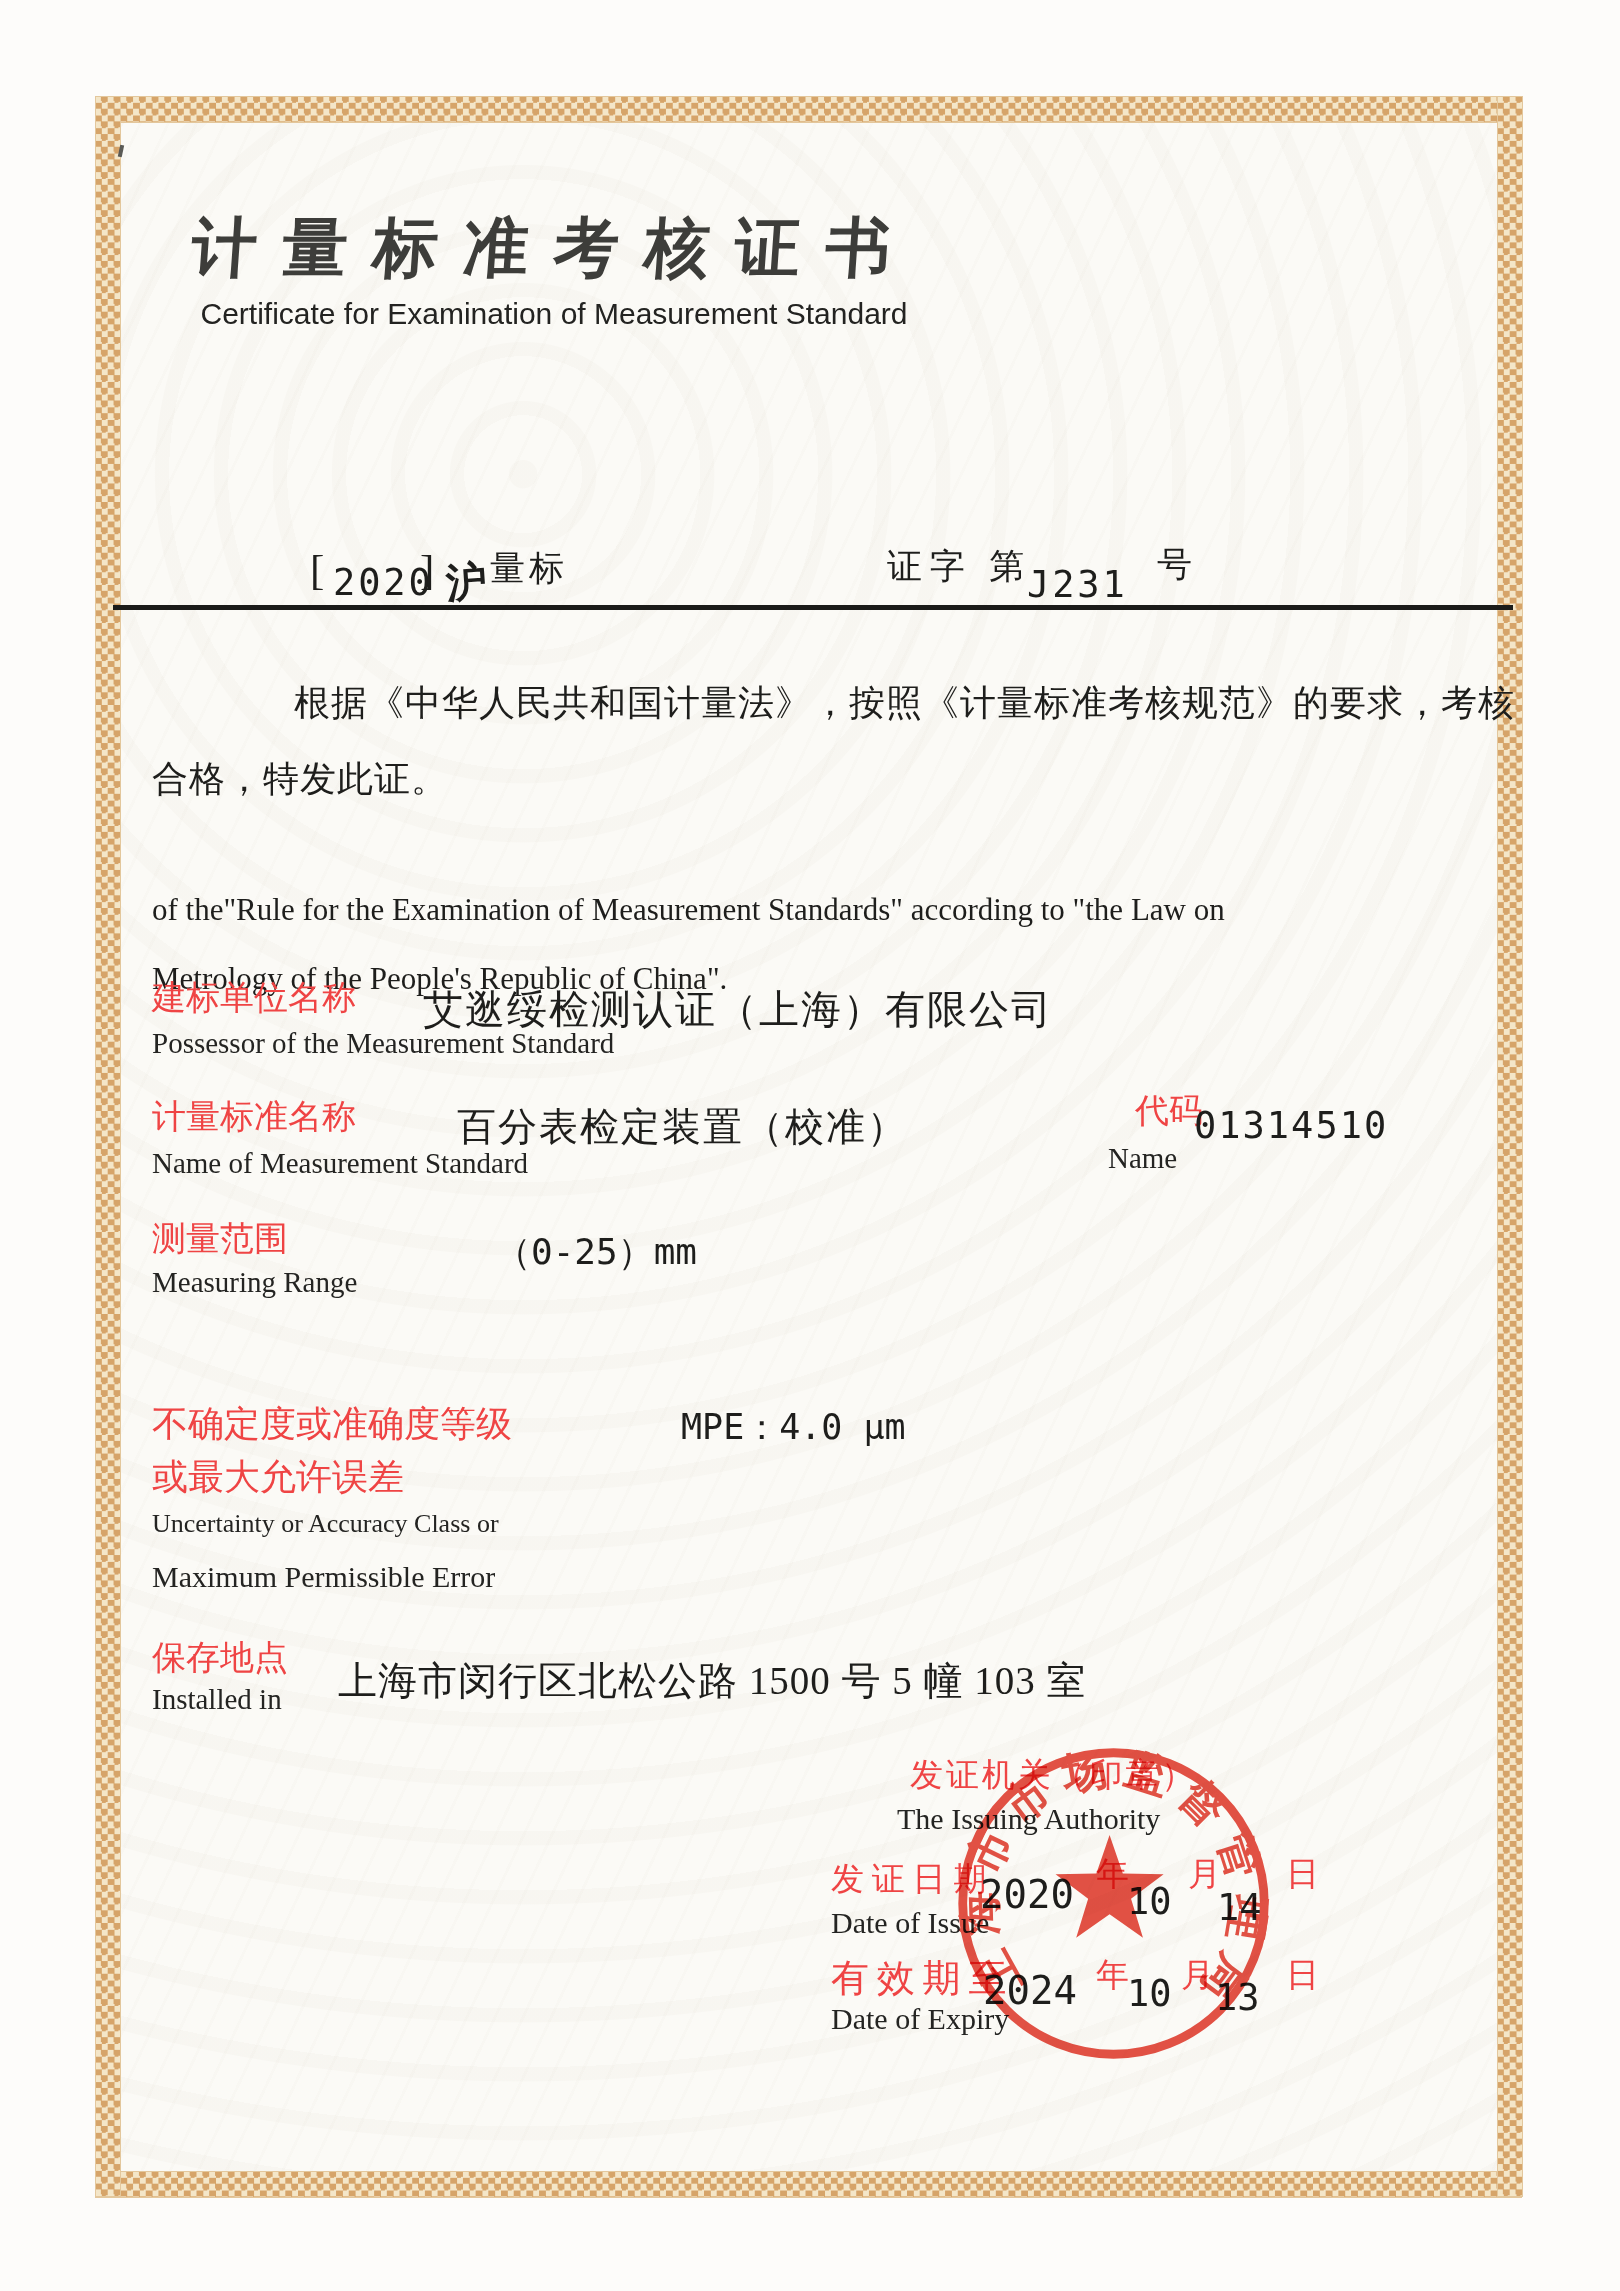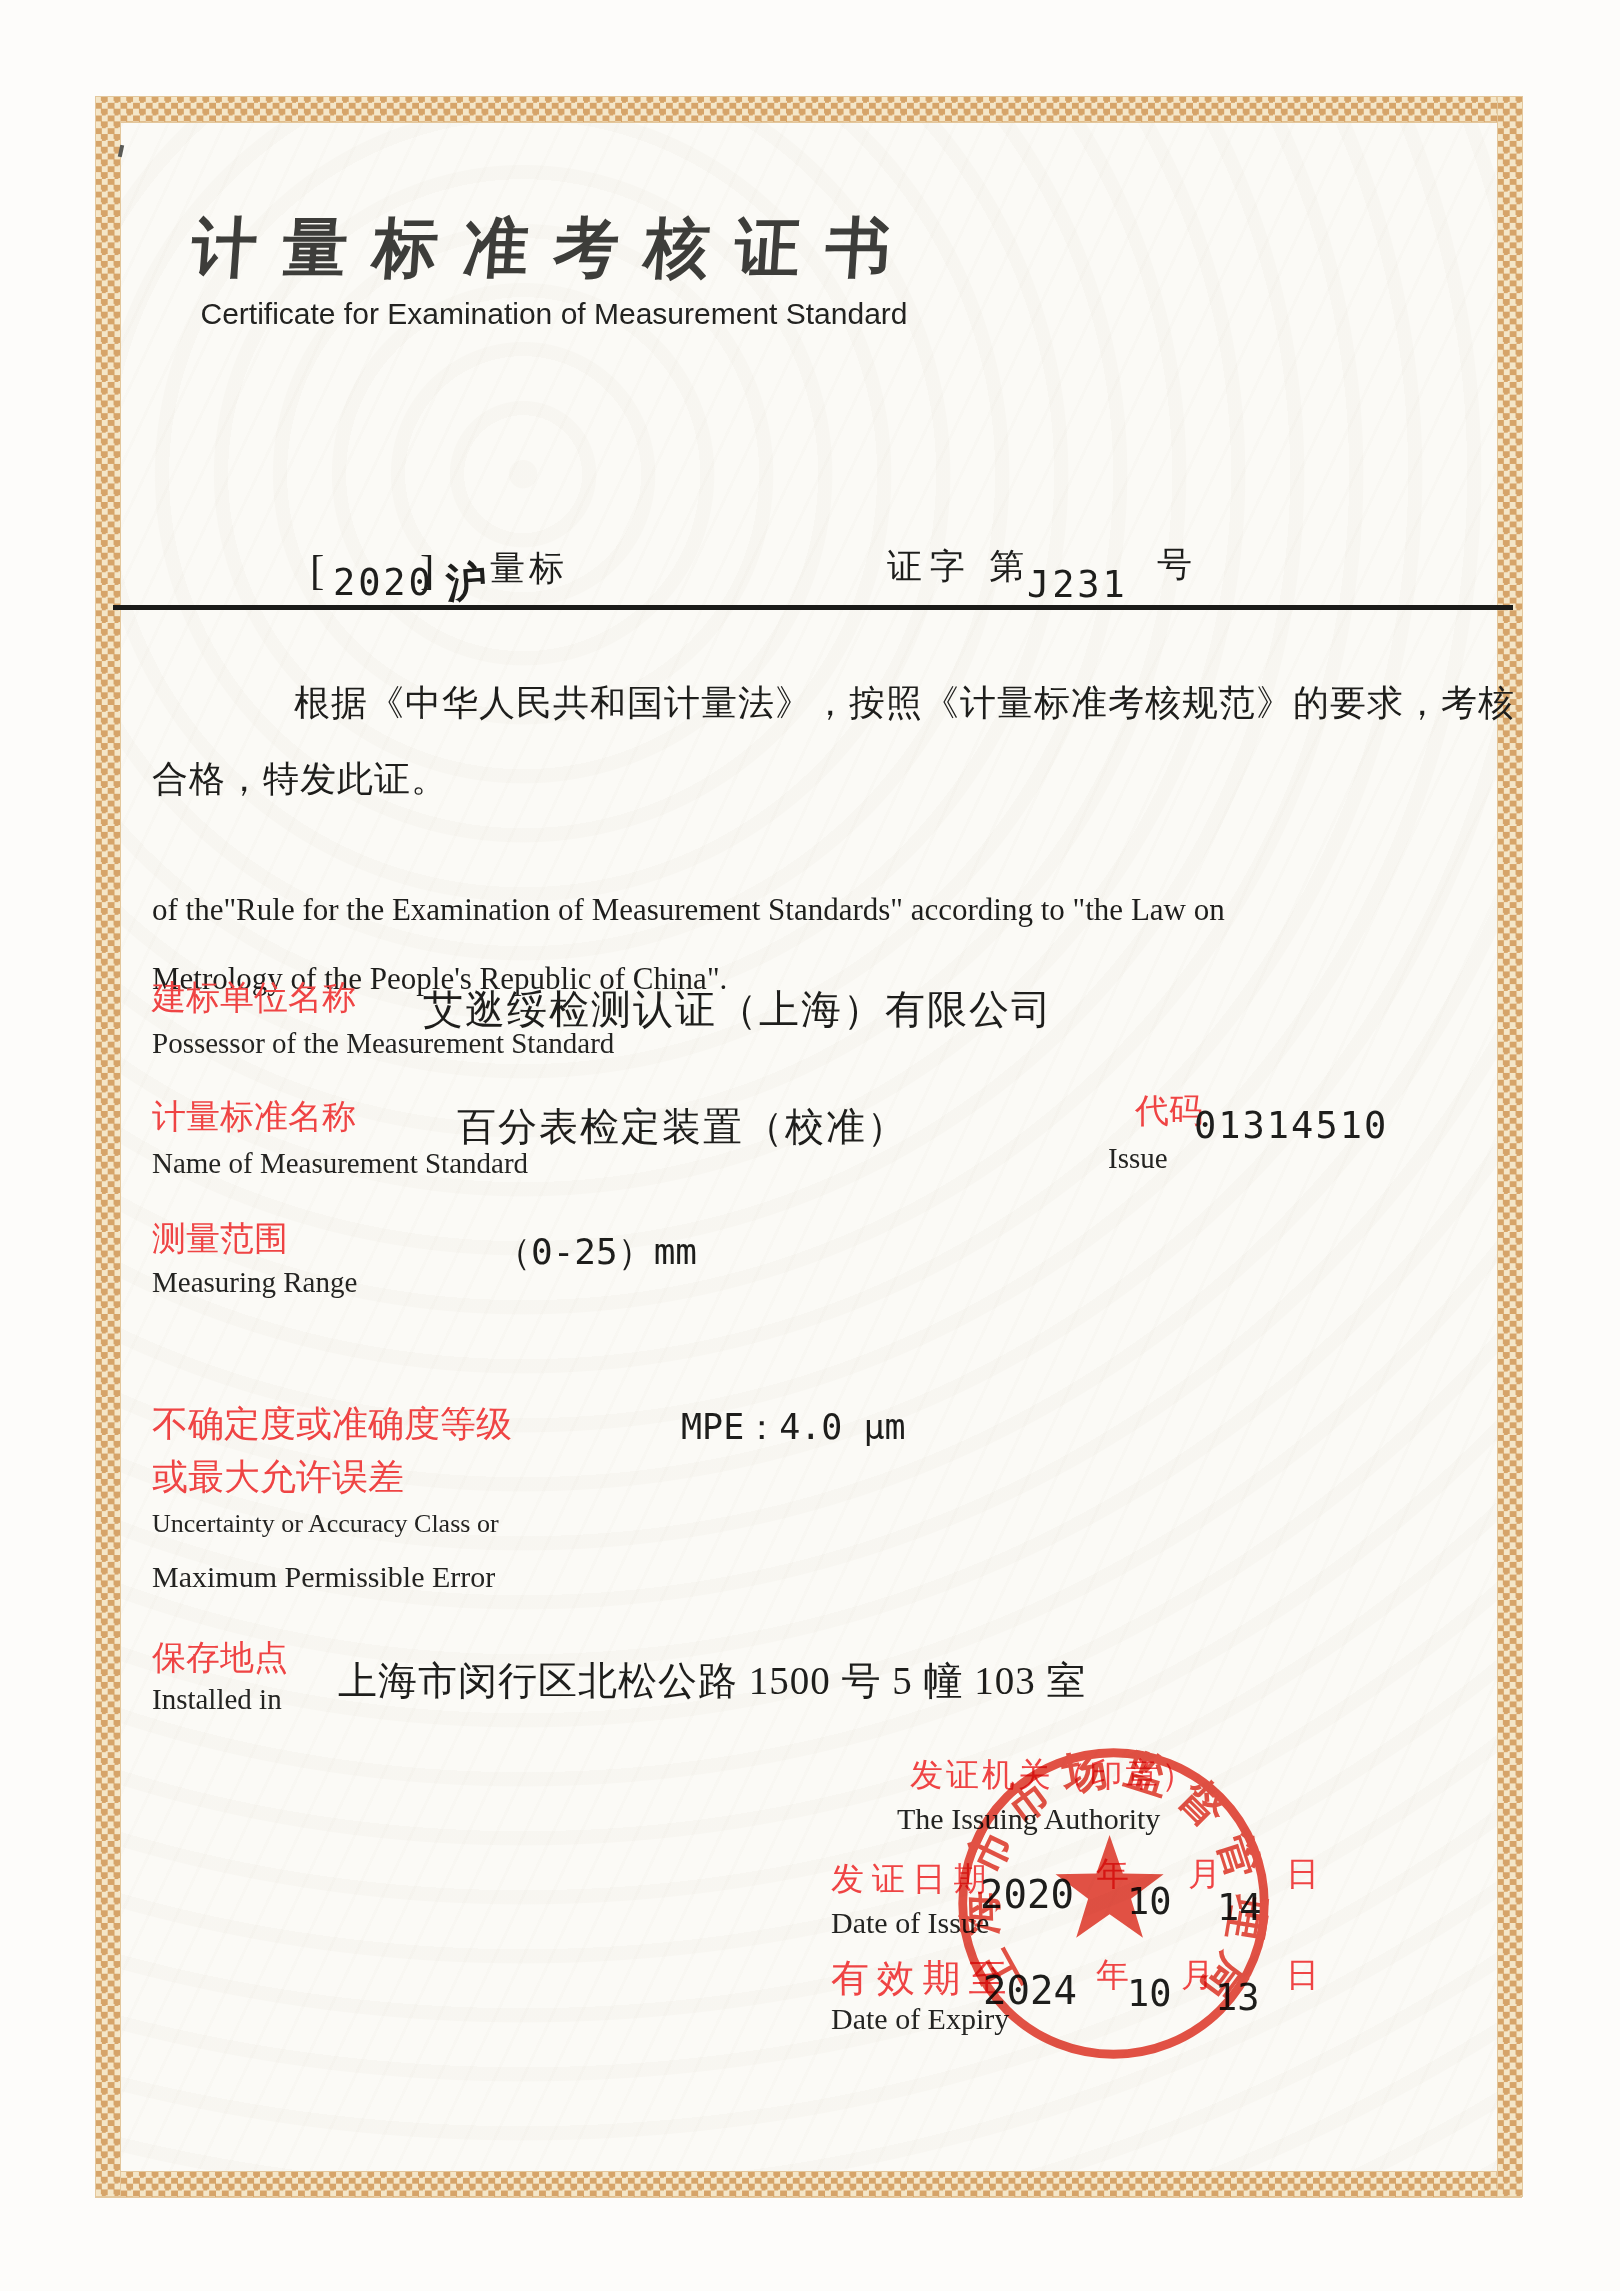--- a/index.html
+++ b/index.html
@@ -80,21 +80,21 @@
   <div class="abs cn-label" style="left:152px;top:975px;">建标单位名称</div>
   <div class="abs value-cn" style="left:423px;top:982px;">艾逖绥检测认证（上海）有限公司</div>
   <div class="abs en-label" style="left:152px;top:1027px;">Possessor of the Measurement Standard</div>
 
   <div class="abs cn-label" style="left:152px;top:1094px;">计量标准名称</div>
   <div class="abs value-cn" style="left:457px;top:1100px;font-size:39px;">百分表检定装置（校准）</div>
   <div class="abs en-label" style="left:152px;top:1147px;">Name of Measurement Standard</div>
 
   <div class="abs cn-label" style="left:1108px;top:1088px;margin-left:27px;">代码</div>
   <div class="abs mono" style="left:1194px;top:1104px;font-size:37px;letter-spacing:2px;">01314510</div>
-  <div class="abs en-label" style="left:1108px;top:1142px;">Issue</div>
+  <div class="abs en-label" style="left:1108px;top:1142px;">Name</div>
 
   <div class="abs cn-label" style="left:152px;top:1216px;">测量范围</div>
   <div class="abs mono" style="left:495px;top:1228px;font-size:36px;">（0-25）mm</div>
   <div class="abs en-label" style="left:152px;top:1266px;">Measuring Range</div>
 
   <div class="abs cn-label" style="left:152px;top:1400px;font-size:36px;">不确定度或准确度等级</div>
   <div class="abs mono" style="left:681px;top:1404px;font-size:35px;">MPE：4.0 μm</div>
   <div class="abs cn-label" style="left:152px;top:1453px;font-size:36px;">或最大允许误差</div>
   <div class="abs en-label" style="left:152px;top:1509px;font-size:26px;">Uncertainty or Accuracy Class or</div>
   <div class="abs en-label" style="left:152px;top:1560px;font-size:30px;">Maximum Permissible Error</div>

